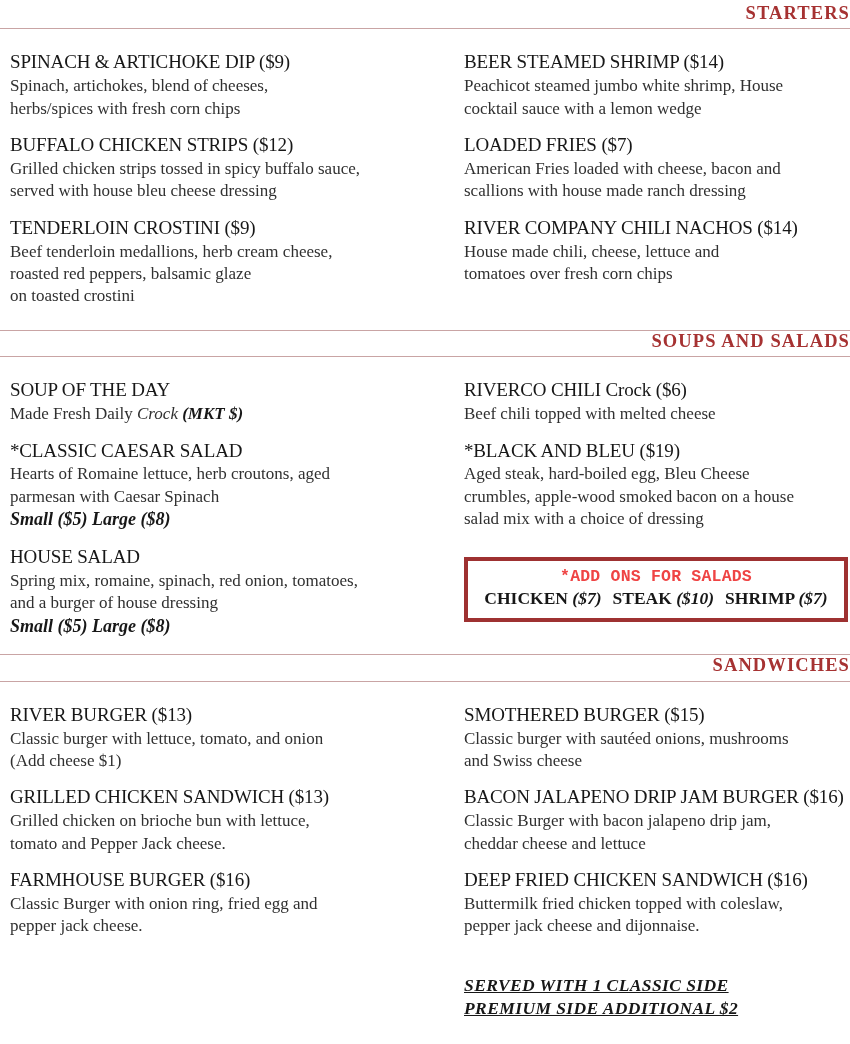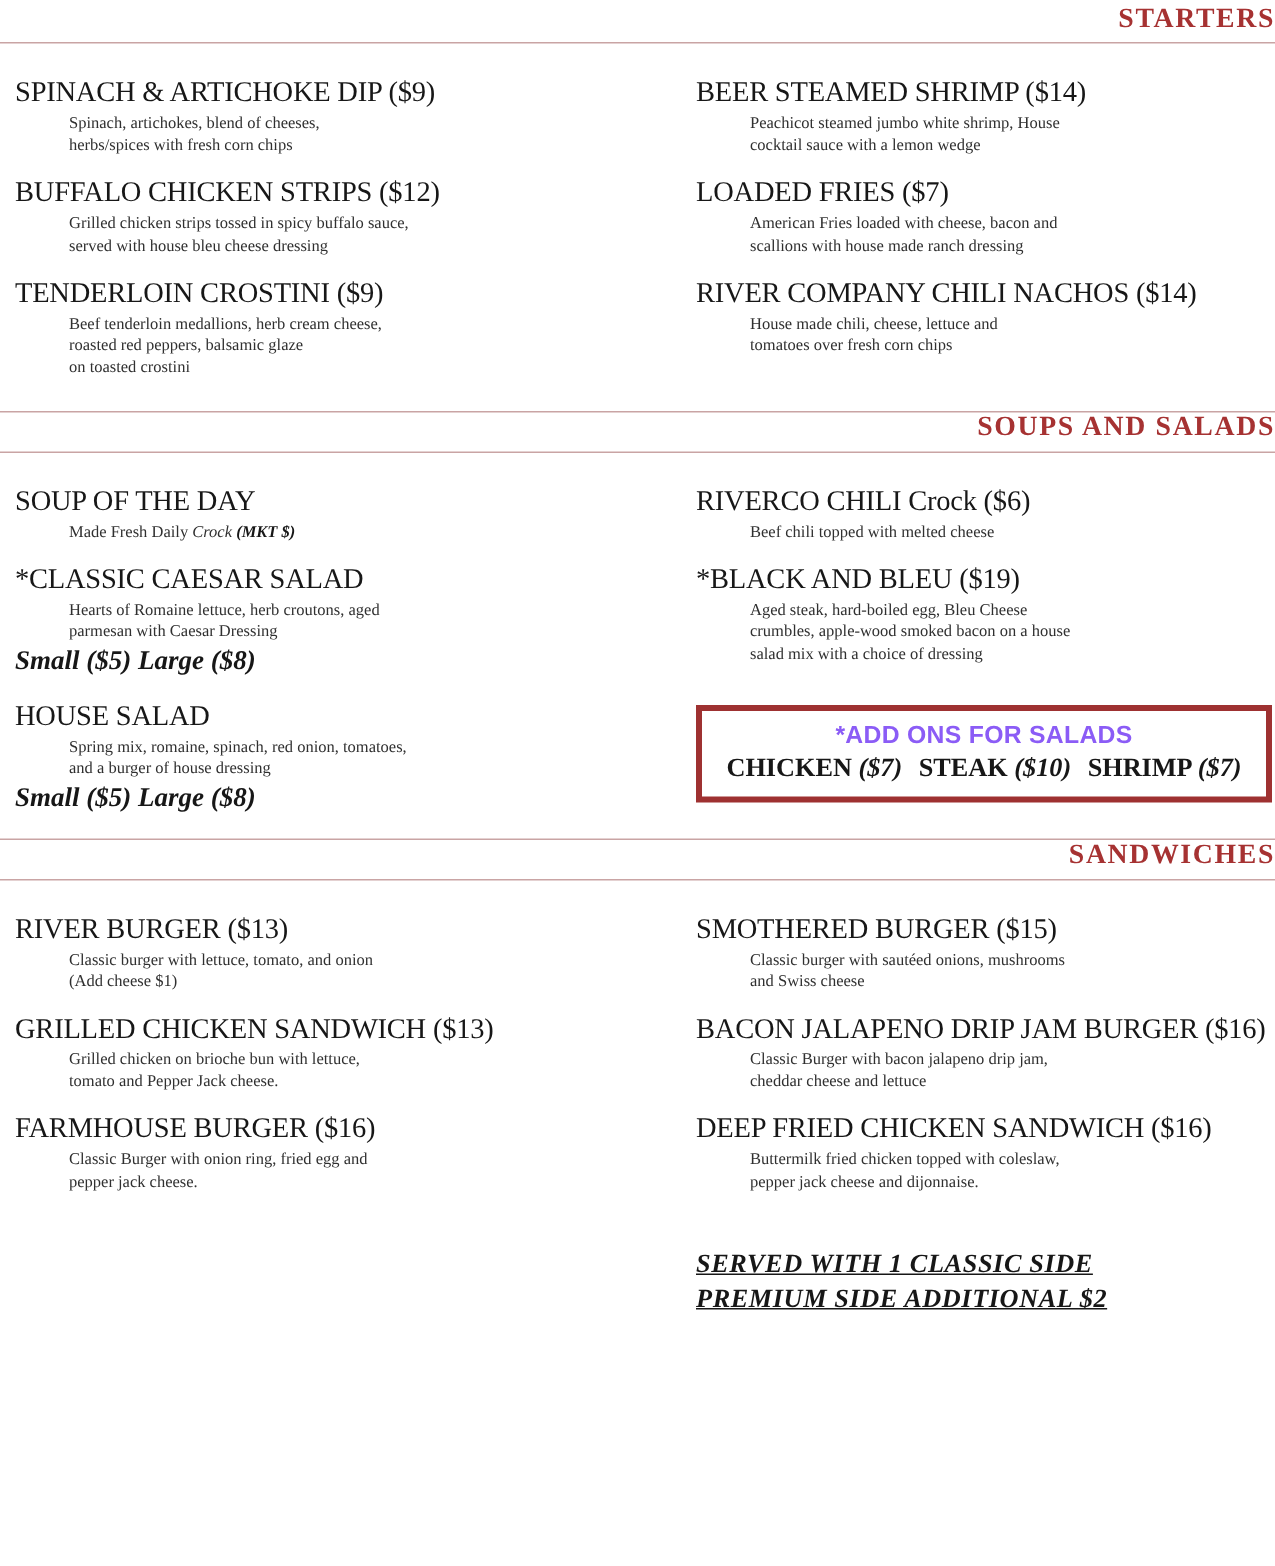--- a/index.html
+++ b/index.html
@@ -63,24 +63,23 @@
     font-weight: normal;
     font-size: 19px;
     letter-spacing: -0.15px;
     color: #171717;
     line-height: 1.2;
     margin-bottom: 1px;
     white-space: nowrap;
   }
   .item-desc {
     font-family: "Liberation Serif", "DejaVu Serif", serif;
-    font-size: 11px;
+    font-size: 17px;
     line-height: 1.32;
     color: #303030;
-    margin-left: 36px;
   }
   .item-sizes {
     font-family: "Liberation Serif", "DejaVu Serif", serif;
     font-weight: bold;
     font-style: italic;
     font-size: 18px;
     line-height: 1.32;
     color: #171717;
   }
   .desc-it { font-style: italic; }
@@ -88,24 +87,24 @@
 
   
   .addons-box {
     border: 4px solid #9e3131;
     box-sizing: border-box;
     text-align: center;
     padding: 6px 4px 8px 4px;
     margin-top: 2px;
   }
   .addons-title {
-    font-family: Liberation Sans, sans-serif;
+    font-family: Liberation Mono, monospace;
     font-weight: bold;
     font-size: 16.5px;
-    color: #8b5cf6;
+    color: #ef4444;
     letter-spacing: 0.2px;
     line-height: 1.25;
   }
   .addons-row {
     font-family: "Liberation Serif", "DejaVu Serif", serif;
     font-weight: bold;
     font-size: 17.5px;
     color: #171717;
     line-height: 1.3;
     white-space: nowrap;
@@ -215,21 +214,21 @@
 
       <div class="item">
         <div class="item-name">SOUP OF THE DAY</div>
         <div class="item-desc"><span>Made Fresh Daily </span><span class="desc-it">Crock</span><span class="desc-bi"> (MKT $)</span></div>
       </div>
 
       <div class="item">
         <div class="item-name">*CLASSIC CAESAR SALAD</div>
         <div class="item-desc">
           <div>Hearts of Romaine lettuce, herb croutons, aged</div>
-          <div>parmesan with Caesar Dressing</div>
+          <div>parmesan with Caesar Spinach</div>
         </div>
         <div class="item-sizes">Small ($5)   Large ($8)</div>
       </div>
 
       <div class="item">
         <div class="item-name">HOUSE SALAD</div>
         <div class="item-desc">
           <div>Spring mix, romaine, spinach, red onion, tomatoes,</div>
           <div>and a burger of house dressing</div>
         </div>

